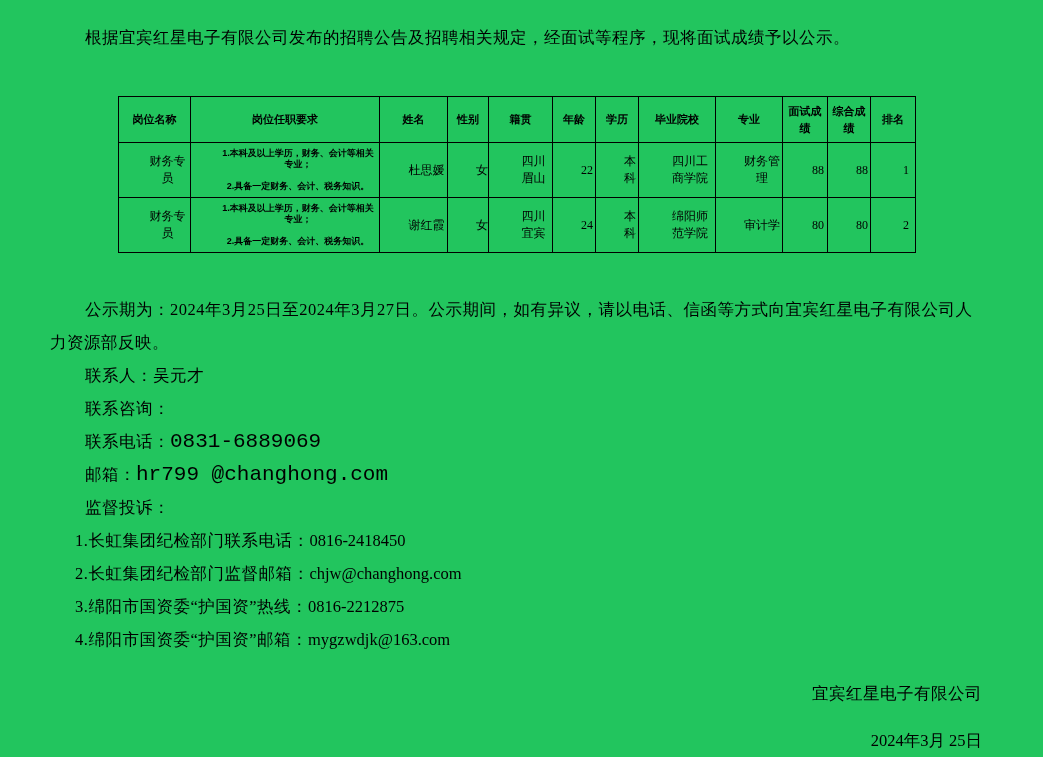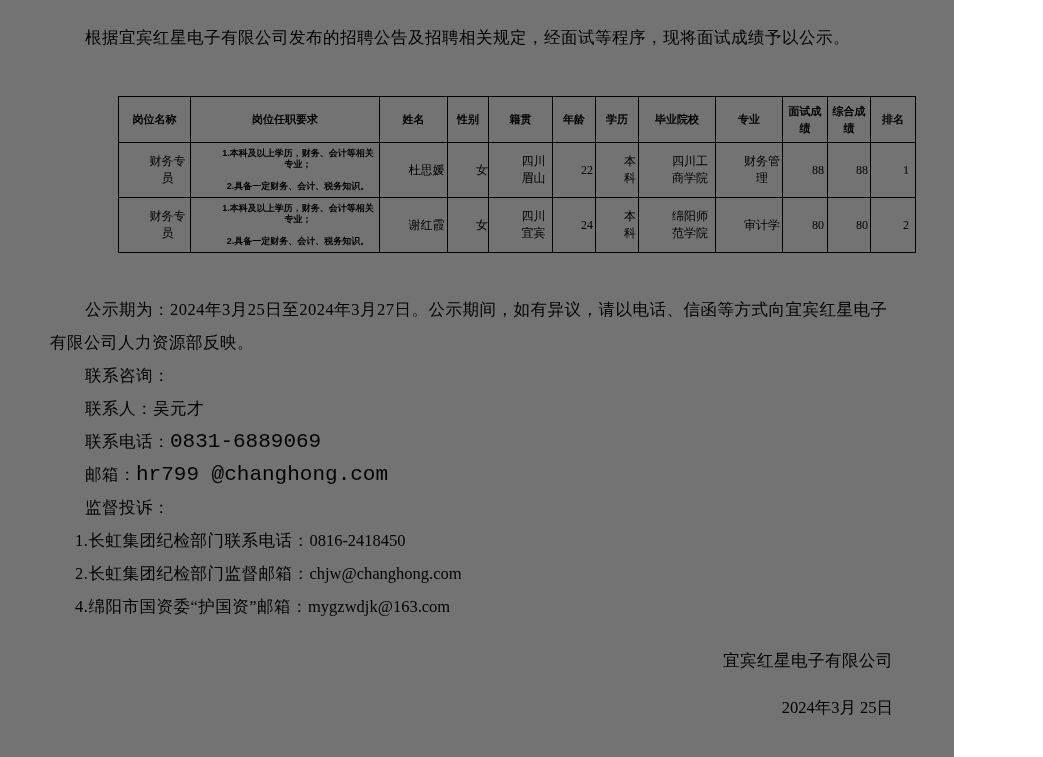--- a/index.html
+++ b/index.html
@@ -1,19 +1,19 @@
 <!DOCTYPE html>
 <html><head>
 <meta charset="utf-8">
 <style>
   html,body { margin:0; padding:0; background:#ffffff; }
   .page {
-    width:954px; height:757px; box-sizing:border-box;
+    width:1043px; height:757px; box-sizing:border-box;
     padding:26px 61px 0 50px;
-    background:#737373; color:#000000;
+    background:#22c55e; color:#000000;
     font-family:"Liberation Serif", serif;
     position:relative; overflow:hidden;
   }
   p { margin:0; }
   .intro {
     font-size:16.5px; line-height:24px; text-indent:35px; letter-spacing:0.5px;
   }
   .results-table {
     border-collapse:collapse; table-layout:fixed;
     width:797px; margin:46px 0 0 68px;
@@ -114,34 +114,35 @@
         <td>审计学</td>
         <td>80</td>
         <td>80</td>
         <td>2</td>
       </tr>
     </tbody>
   </table>
 
   <p class="publicity">公示期为：2024年3月25日至2024年3月27日。公示期间，如有异议，请以电话、信函等方式向宜宾红星电子有限公司人力资源部反映。</p>
 
+  <p class="line indent"><span>联系人：</span><span>吴元才</span></p>
+
   <p class="line indent"><span>联系咨询：</span></p>
-
-  <p class="line indent"><span>联系人：</span><span>吴元才</span></p>
 
   <p class="line indent"><span>联系电话：</span><span class="mono">0831-6889069</span></p>
 
   <p class="line indent"><span>邮箱：</span><span class="mono">hr799 @changhong.com</span></p>
 
   <p class="line indent"><span>监督投诉：</span></p>
 
   <p class="line num-indent"><span>1.长虹集团纪检部门联系电话：</span><span class="latin">0816-2418450</span></p>
 
   <p class="line num-indent"><span>2.长虹集团纪检部门监督邮箱：</span><span class="latin">chjw@changhong.com</span></p>
 
+  <p class="line num-indent"><span>3.绵阳市国资委“护国资”热线：</span><span class="latin">0816-2212875</span></p>
 
   <p class="line num-indent"><span>4.绵阳市国资委“护国资”邮箱：</span><span class="latin">mygzwdjk@163.com</span></p>
 
   <p class="sig">宜宾红星电子有限公司</p>
 
   <p class="date">2024年3月 25日</p>
 
 </div>
 
 </body></html>

